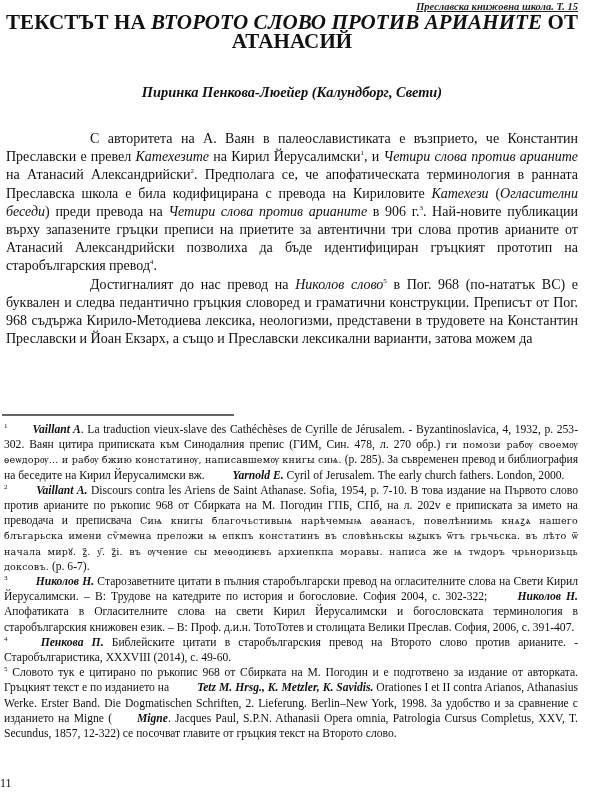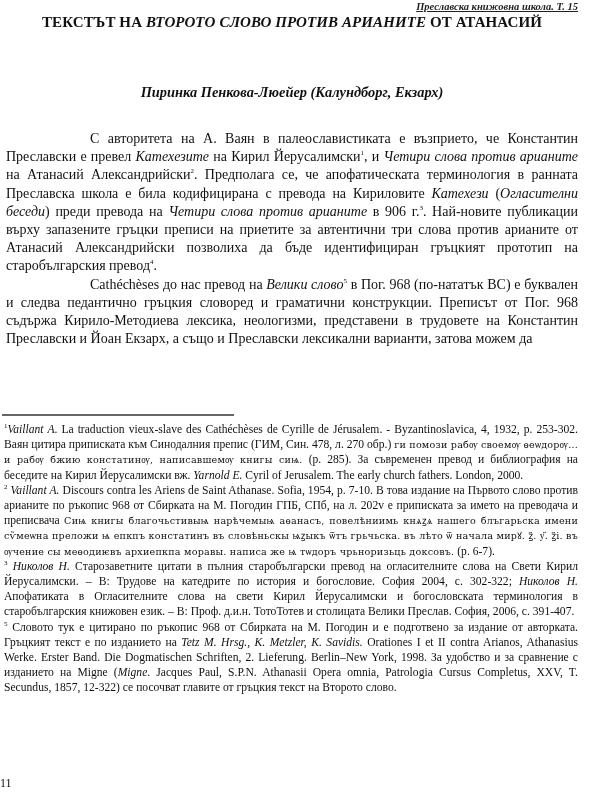--- a/index.html
+++ b/index.html
@@ -2,58 +2,59 @@
 <html><head>
   <meta charset="utf-8">
   <style>
     html, body { margin:0; padding:0; background:#ffffff; }
     body { width:600px; height:800px; overflow:hidden; position:relative;
            font-family:"Liberation Serif", "DejaVu Serif", serif; color:#111; }
     .page { position:absolute; left:0; top:0; width:584px; height:800px; }
     .running-header { position:absolute; right:6px; top:1px; font-size:10.5px;
            font-style:italic; font-weight:bold; text-decoration:underline; color:#222; }
     .title { position:absolute; left:4px; right:4px; top:13px; text-align:center;
-           font-weight:bold; font-size:15px; line-height:19px; letter-spacing:0.1px; }
+           font-weight:bold; font-size:21px; line-height:19px; letter-spacing:0.1px; }
     .title i { font-style:italic; }
     .author { position:absolute; left:0; right:0; top:84px; text-align:center;
            font-weight:bold; font-style:italic; font-size:14.4px; }
     .body { position:absolute; left:6px; right:6px; top:130px; font-size:14px;
            line-height:18.2px; text-align:justify; }
     .body p { margin:0; text-indent:84px; }
     .body i { }
     sup { font-size:7px; vertical-align:super; line-height:0; }
     .fn-rule { position:absolute; left:2px; top:414px; width:232px; height:2px; background:#666; }
     .footnotes { position:absolute; left:4px; right:6px; top:422px; font-size:11.6px;
            line-height:15.2px; text-align:justify; }
     .footnotes .fn { margin:0; }
-    .footnotes b { font-weight:normal; }
+    .footnotes b { font-weight:bold;margin-left:25px; }
     .footnotes .slav { font-size:9.6px; letter-spacing:0.2px; font-family:"DejaVu Serif", serif; }
     .page-number { position:absolute; left:0; right:0; top:776px; text-align:left; font-size:12px; }
   </style>
 </head>
 <body>
 
 <div class="page">
 
   <div class="running-header">Преславска книжовна школа. Т. 15</div>
 
   <div class="title">
     <div><span>ТЕКСТЪТ НА </span><i>ВТОРОТО СЛОВО ПРОТИВ АРИАНИТЕ</i><span> ОТ АТАНАСИЙ</span></div>
   </div>
 
-  <div class="author">Пиринка Пенкова-Люейер (Калундборг, Екзарх)</div>
+  <div class="author">Пиринка Пенкова-Люейер (Калундборг, Свети)</div>
 
   <div class="body">
     <p><span>С авторитета на А. Ваян в палеославистиката е възприето, че Константин Преславски е превел </span><i>Катехезите</i><span> на Кирил Йерусалимски</span><sup>1</sup><span>, и </span><i>Четири слова против арианите</i><span> на Атанасий Александрийски</span><sup>2</sup><span>. Предполага се, че апофатическата терминология в ранната Преславска школа е била кодифицирана с превода на Кириловите </span><i>Катехези</i><span> (</span><i>Огласителни беседи</i><span>) преди превода на </span><i>Четири слова против арианите</i><span> в 906 г.</span><sup>3</sup><span>. Най-новите публикации върху запазените гръцки преписи на приетите за автентични три слова против арианите от Атанасий Александрийски позволиха да бъде идентифициран гръцкият прототип на старобългарския превод</span><sup>4</sup><span>.</span></p>
-    <p><span>Cathéchèses до нас превод на </span><i>Велики слово</i><sup>5</sup><span> в Пог. 968 (по-нататък ВС) е буквален и следва педантично гръцкия словоред и граматични конструкции. Преписът от Пог. 968 съдържа Кирило-Методиева лексика, неологизми, представени в трудовете на Константин Преславски и Йоан Екзарх, а също и Преславски лексикални варианти, затова можем да</span></p>
+    <p><span>Достигналият до нас превод на </span><i>Николов слово</i><sup>5</sup><span> в Пог. 968 (по-нататък ВС) е буквален и следва педантично гръцкия словоред и граматични конструкции. Преписът от Пог. 968 съдържа Кирило-Методиева лексика, неологизми, представени в трудовете на Константин Преславски и Йоан Екзарх, а също и Преславски лексикални варианти, затова можем да</span></p>
   </div>
 
   <div class="fn-rule"></div>
 
   <div class="footnotes">
     <p class="fn"><sup>1</sup><b><i>Vaillant A</i></b><span>. La traduction vieux-slave des Cathéchèses de Cyrille de Jérusalem. - Byzantinoslavica, 4, 1932, p. 253-302. Ваян цитира приписката към Синодалния препис (ГИМ, Син. 478, л. 270 обр.) </span><span class="slav">ги помози рабѹ своемѹ ѳеѡдорѹ... и рабѹ бжию констатинѹ, написавшемѹ книгы сиѩ.</span><span> (p. 285). За съвременен превод и библиография на беседите на Кирил Йерусалимски вж. </span><b><i>Yarnold E.</i></b><span> Cyril of Jerusalem. The early church fathers. London, 2000.</span></p>
     <p class="fn"><sup>2</sup> <b><i>Vaillant A.</i></b><span> Discours contra les Ariens de Saint Athanase. Sofia, 1954, p. 7-10. В това издание на Първото слово против арианите по ръкопис 968 от Сбирката на М. Погодин ГПБ, СПб, на л. 202v е приписката за името на преводача и преписвача </span><span class="slav">Сиѩ книгы благочьстивыѩ нарѣчемыѩ аѳанасъ, повелѣниимь кнѧꙁѧ нашего блъгарьска имени сѷмеѡна преложи ѩ епкпъ констатинъ въ словѣньскы ѩꙁыкъ ѿтъ грьчьска. въ лѣто ѿ начала мирꙋ. ꙁ҃. у҃. ꙁ҃і. въ ѹчение сы меѳодиѥвъ архиепкпа моравы. написа же ѩ тѡдоръ чрьноризьць доксовъ.</span><span> (p. 6-7).</span></p>
     <p class="fn"><sup>3</sup> <b><i>Николов Н.</i></b><span> Старозаветните цитати в пълния старобългарски превод на огласителните слова на Свети Кирил Йерусалимски. – В: Трудове на катедрите по история и богословие. София 2004, с. 302-322; </span><b><i>Николов Н.</i></b><span> Апофатиката в Огласителните слова на свети Кирил Йерусалимски и богословската терминология в старобългарския книжовен език. – В: Проф. д.и.н. ТотоТотев и столицата Велики Преслав. София, 2006, с. 391-407.</span></p>
+    <p class="fn"><sup>4</sup> <b><i>Пенкова П.</i></b><span> Библейските цитати в старобългарския превод на Второто слово против арианите. - Старобългаристика, XXXVIII (2014), с. 49-60.</span></p>
     <p class="fn"><sup>5</sup> <span>Словото тук е цитирано по ръкопис 968 от Сбирката на М. Погодин и е подготвено за издание от авторката. Гръцкият текст е по изданието на </span><b><i>Tetz M. Hrsg., K. Metzler, K. Savidis.</i></b><span> Orationes I et II contra Arianos, Athanasius Werke. Erster Band. Die Dogmatischen Schriften, 2. Lieferung. Berlin–New York, 1998. За удобство и за сравнение с изданието на Migne (</span><b><i>Migne</i></b><span>. Jacques Paul, S.P.N. Athanasii Opera omnia, Patrologia Cursus Completus, XXV, T. Secundus, 1857, 12-322) се посочват главите от гръцкия текст на Второто слово.</span></p>
   </div>
 
   <div class="page-number">11</div>
 </div>
 
 </body></html>

